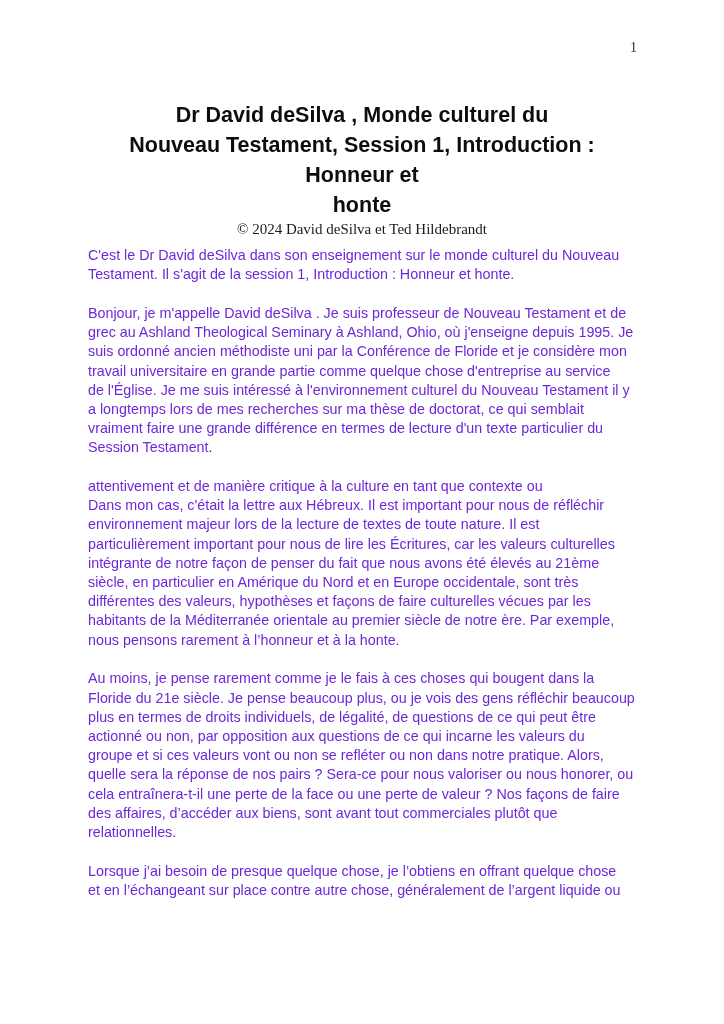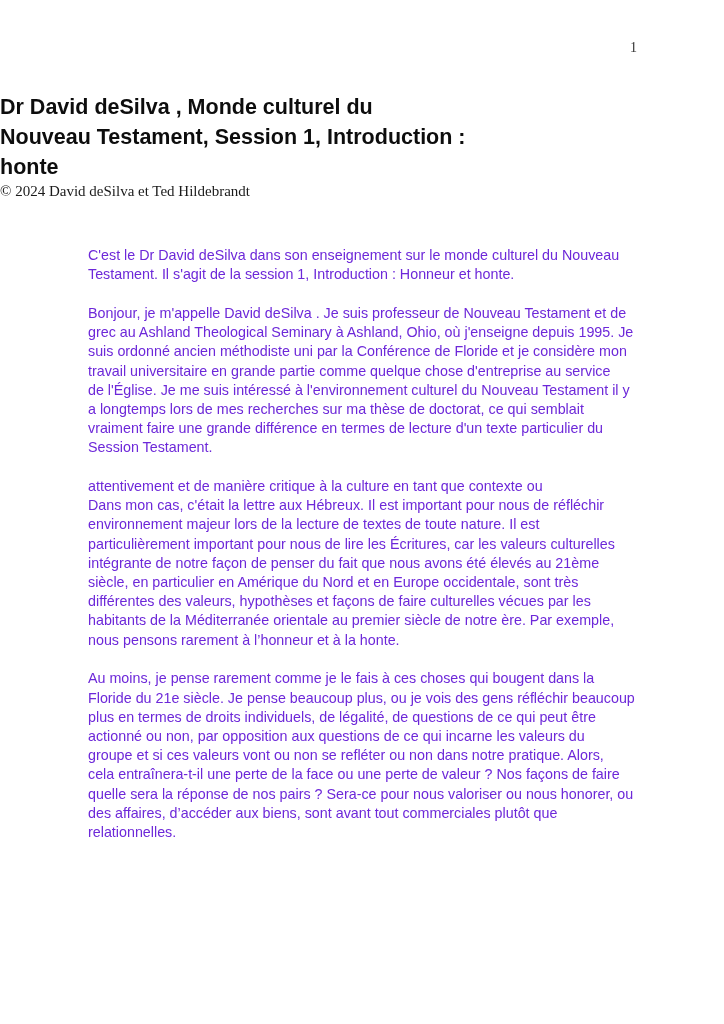--- a/index.html
+++ b/index.html
@@ -17,24 +17,24 @@
     .page-number {
       position: absolute;
       top: 40px;
       left: 630px;
       font-family: "Liberation Serif", serif;
       font-size: 14px;
       color: #333;
     }
     .title-block {
       position: absolute;
-      top: 92px;
+      top: 100px;
       left: 0;
       width: 724px;
-      text-align: left;
+      text-align: center;
     }
     .title-line {
       font-family: "Liberation Sans", sans-serif;
       font-weight: bold;
       font-size: 21.5px;
       line-height: 30px;
       color: #0d0d0d;
       margin: 0;
     }
     .copyright {
@@ -63,20 +63,21 @@
     }
   </style>
 </head>
 <body>
 
 <div class="page-number">1</div>
 
 <div class="title-block">
   <div class="title-line">Dr David deSilva , Monde culturel du</div>
   <div class="title-line">Nouveau Testament, Session 1, Introduction :</div>
+  <div class="title-line">Honneur et</div>
   <div class="title-line">honte</div>
   <div class="copyright">© 2024 David deSilva et Ted Hildebrandt</div>
 </div>
 
 <div class="body-text">
   <p class="para">
     <span class="line">C'est le Dr David deSilva dans son enseignement sur le monde culturel du Nouveau</span>
     <span class="line">Testament. Il s'agit de la session 1, Introduction : Honneur et honte.</span>
   </p>
   <p class="para">
@@ -99,18 +100,22 @@
     <span class="line">différentes des valeurs, hypothèses et façons de faire culturelles vécues par les</span>
     <span class="line">habitants de la Méditerranée orientale au premier siècle de notre ère. Par exemple,</span>
     <span class="line">nous pensons rarement à l’honneur et à la honte.</span>
   </p>
   <p class="para">
     <span class="line">Au moins, je pense rarement comme je le fais à ces choses qui bougent dans la</span>
     <span class="line">Floride du 21e siècle. Je pense beaucoup plus, ou je vois des gens réfléchir beaucoup</span>
     <span class="line">plus en termes de droits individuels, de légalité, de questions de ce qui peut être</span>
     <span class="line">actionné ou non, par opposition aux questions de ce qui incarne les valeurs du</span>
     <span class="line">groupe et si ces valeurs vont ou non se refléter ou non dans notre pratique. Alors,</span>
+    <span class="line">quelle sera la réponse de nos pairs ? Sera-ce pour nous valoriser ou nous honorer, ou</span>
     <span class="line">cela entraînera-t-il une perte de la face ou une perte de valeur ? Nos façons de faire</span>
-    <span class="line">quelle sera la réponse de nos pairs ? Sera-ce pour nous valoriser ou nous honorer, ou</span>
     <span class="line">des affaires, d’accéder aux biens, sont avant tout commerciales plutôt que</span>
     <span class="line">relationnelles.</span>
+  </p>
+  <p class="para">
+    <span class="line">Lorsque j’ai besoin de presque quelque chose, je l’obtiens en offrant quelque chose</span>
+    <span class="line">et en l’échangeant sur place contre autre chose, généralement de l’argent liquide ou</span>
   </p>
 </div>
 
 </body></html>

